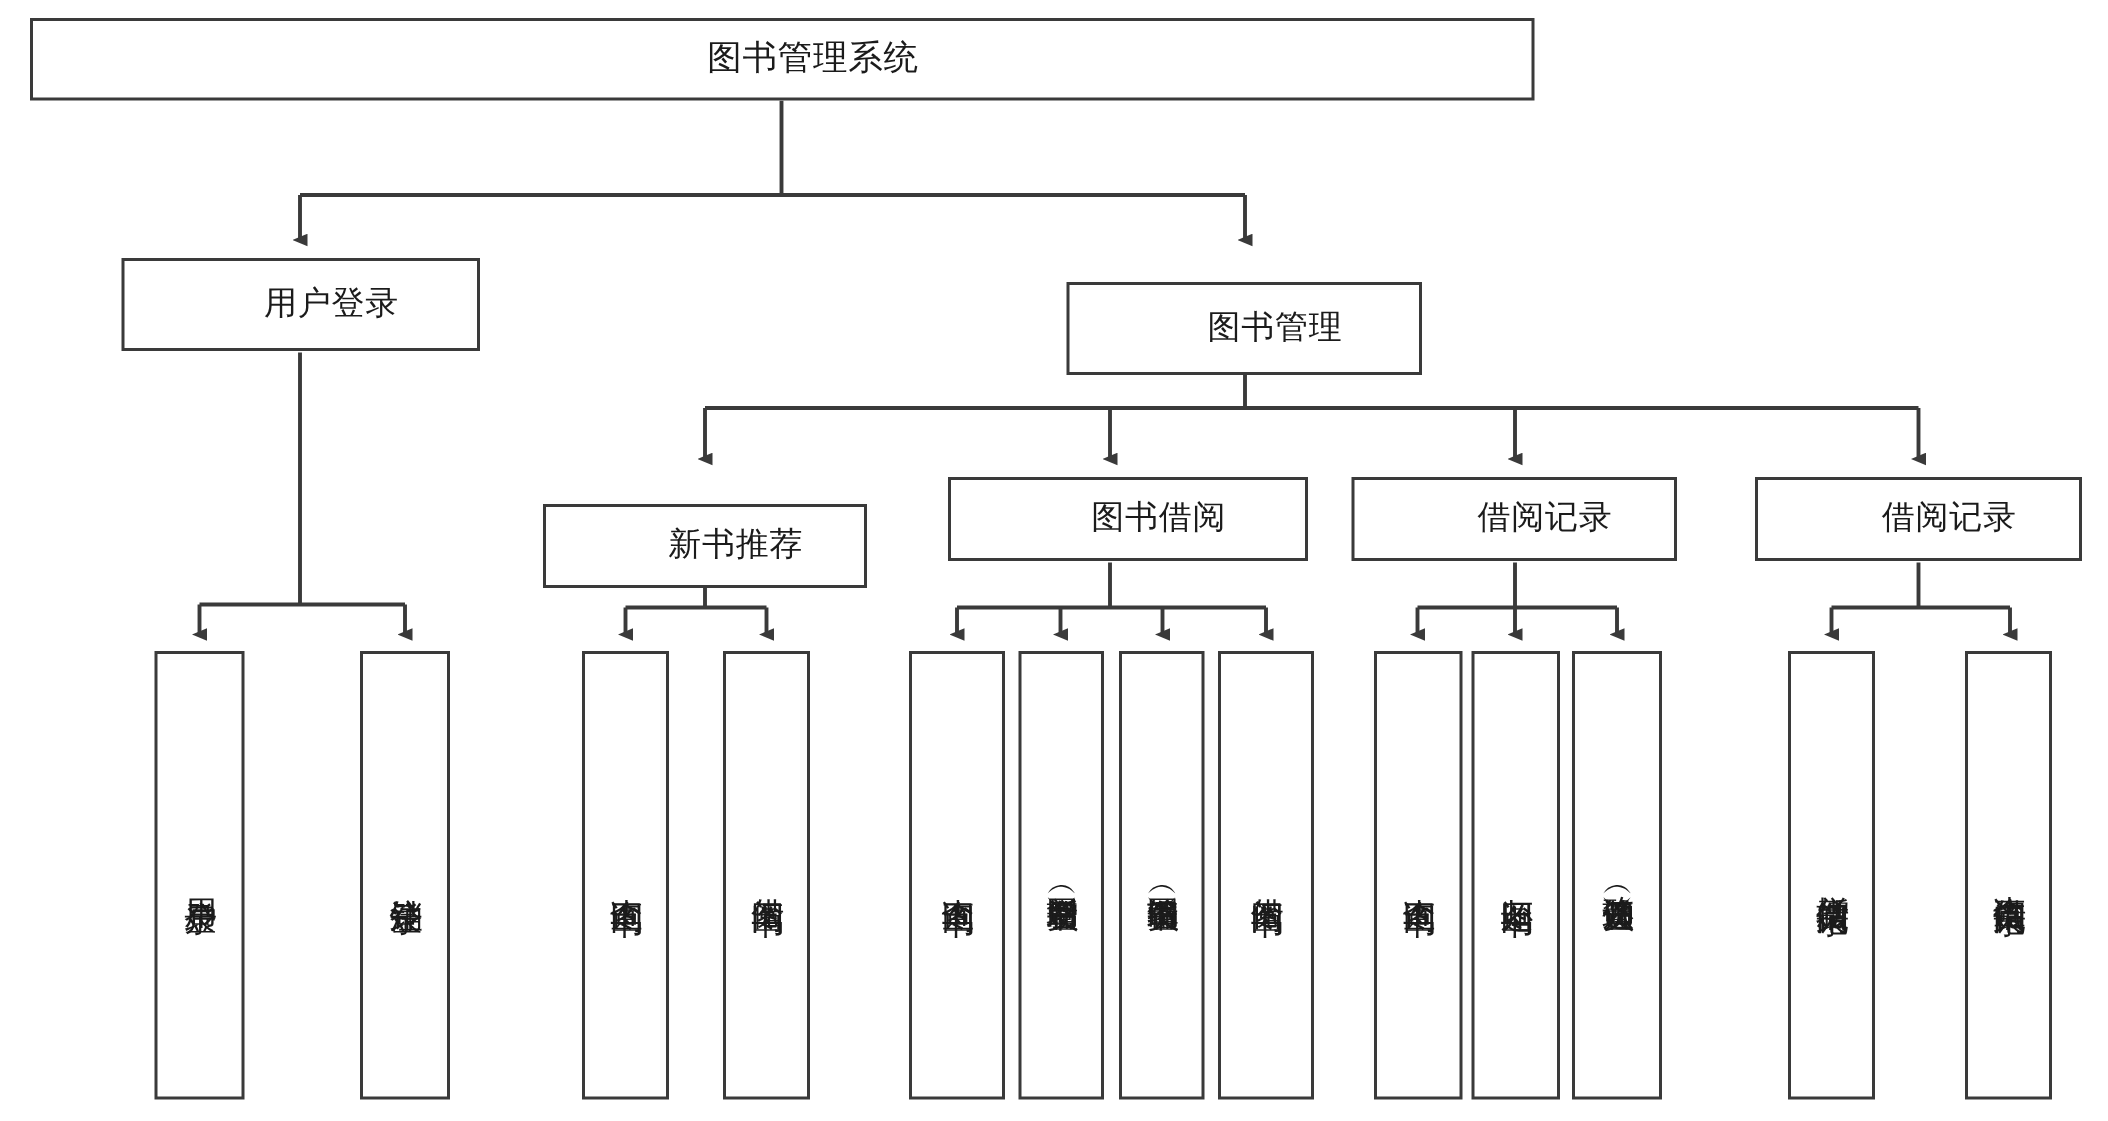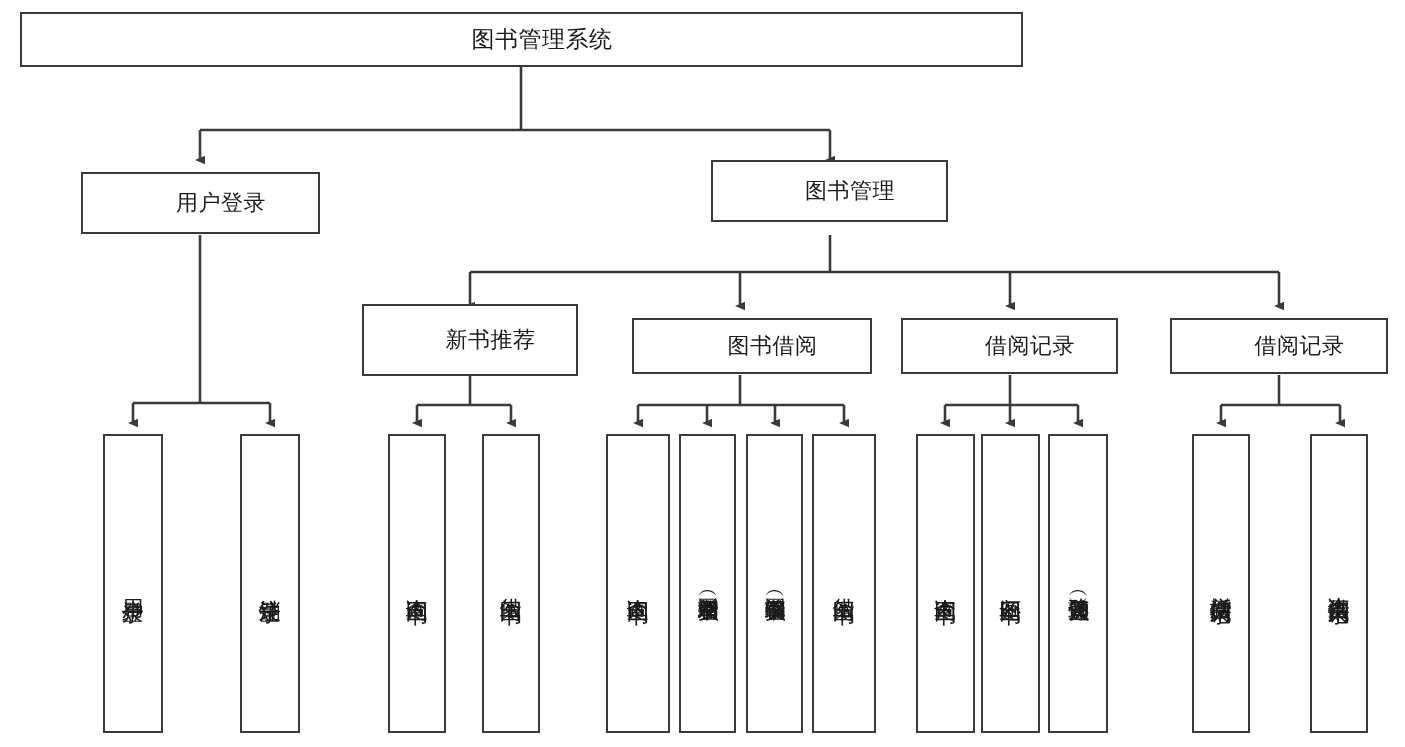--- a/index.html
+++ b/index.html
@@ -132,25 +132,25 @@
     </g>
   </svg>
 
   <div class="node root" style="left:20px; top:12px; width:1003px; height:55px;">
     <span class="node-label">图书管理系统</span>
   </div>
 
   <div class="node level1" style="left:81px; top:172px; width:239px; height:62px;">
     <span class="node-label">用户登录</span>
   </div>
-  <div class="node level1" style="left:711px; top:160px; width:237px; height:62px;">
+  <div class="node level1" style="left:711px; top:188px; width:237px; height:62px;">
     <span class="node-label">图书管理</span>
   </div>
 
-  <div class="node level2" style="left:362px; top:304px; width:216px; height:72px;justify-content:center;">
+  <div class="node level2" style="left:362px; top:336px; width:216px; height:56px;justify-content:center;">
     <span class="node-label">新书推荐</span>
   </div>
   <div class="node level2" style="left:632px; top:318px; width:240px; height:56px;">
     <span class="node-label">图书借阅</span>
   </div>
   <div class="node level2" style="left:901px; top:318px; width:217px; height:56px;">
     <span class="node-label">借阅记录</span>
   </div>
   <div class="node level2" style="left:1170px; top:318px; width:218px; height:56px;">
     <span class="node-label">借阅记录</span>

